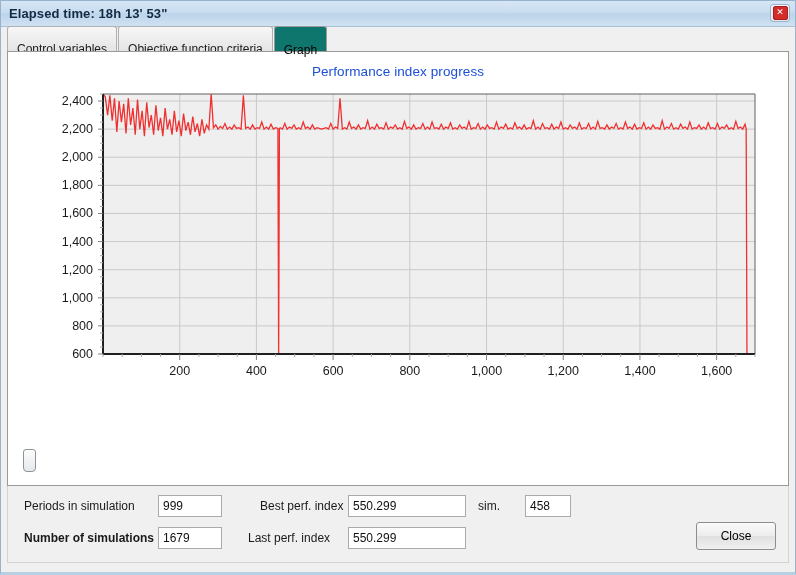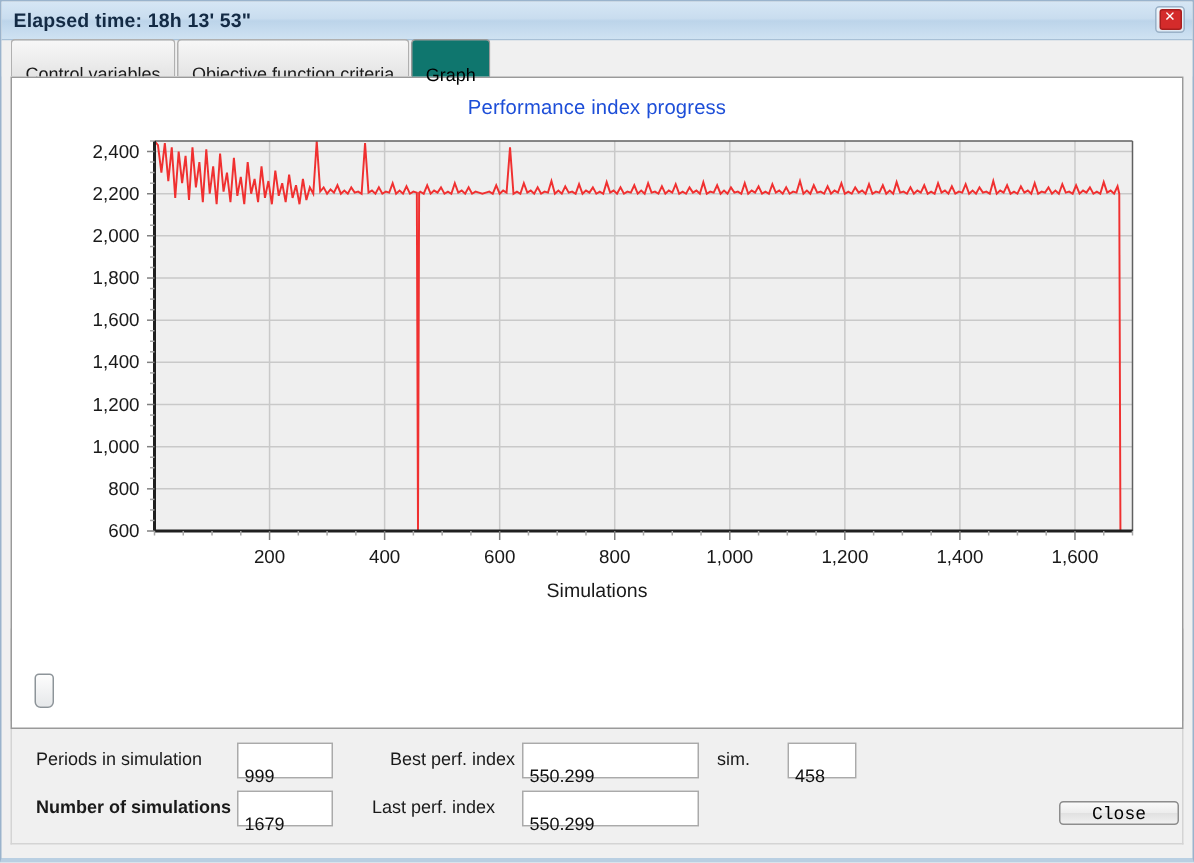--- a/index.html
+++ b/index.html
@@ -199,29 +199,29 @@
   }
   .finput {
     position: absolute;
     background: #ffffff;
     border: 1px solid #aaaaaa;
     box-sizing: border-box;
     height: 22px;
     font-size: 12px;
     font-family: "Liberation Sans", sans-serif;
     color: #111111;
-    padding: 11px 4px;
+    padding: 0 4px;
     line-height: 20px;
   }
   .btn-close {
     position: absolute;
-    right: 2px; bottom: 12px;
-    width: 80px; height: 16px;
+    right: 12px; bottom: 12px;
+    width: 80px; height: 28px;
     font-size: 12px;
-    font-family: Liberation Mono, monospace;
+    font-family: Liberation Sans, sans-serif;
     color: #000000;
     background: linear-gradient(to bottom, #fafafa 0%, #ededed 48%, #e0e0e0 50%, #f0f0f0 100%);
     border: 1px solid #8d8d8d;
     border-radius: 3px;
     cursor: pointer;
   }
 </style>
 </head>
 <body>
 
@@ -352,21 +352,20 @@
           <line x1="536.0588235294117" y1="268" x2="536.0588235294117" y2="271" stroke="#a8a8a8" stroke-width="1"></line>
           <line x1="574.4117647058824" y1="268" x2="574.4117647058824" y2="271" stroke="#a8a8a8" stroke-width="1"></line>
           <line x1="593.5882352941176" y1="268" x2="593.5882352941176" y2="271" stroke="#a8a8a8" stroke-width="1"></line>
           <line x1="612.7647058823529" y1="268" x2="612.7647058823529" y2="271" stroke="#a8a8a8" stroke-width="1"></line>
           <line x1="651.1176470588235" y1="268" x2="651.1176470588235" y2="271" stroke="#a8a8a8" stroke-width="1"></line>
           <line x1="670.2941176470588" y1="268" x2="670.2941176470588" y2="271" stroke="#a8a8a8" stroke-width="1"></line>
           <line x1="689.4705882352941" y1="268" x2="689.4705882352941" y2="271" stroke="#a8a8a8" stroke-width="1"></line>
           <line x1="727.8235294117648" y1="268" x2="727.8235294117648" y2="271" stroke="#a8a8a8" stroke-width="1"></line>
           <line x1="747" y1="268" x2="747" y2="271" stroke="#a8a8a8" stroke-width="1"></line>
         </svg>
-      <div class="axis-label-x">Simulations</div>
     </div>
   </div>
 
   <div class="slider-area">
     <span class="slider-label">X-Axis length</span>
     <div class="slider-track-wrap">
       <div class="slider-track"></div>
       <div class="slider-thumb"></div>
       <div class="slider-ticks" id="slider-ticks">
           <i style="left: 0%;"></i>

